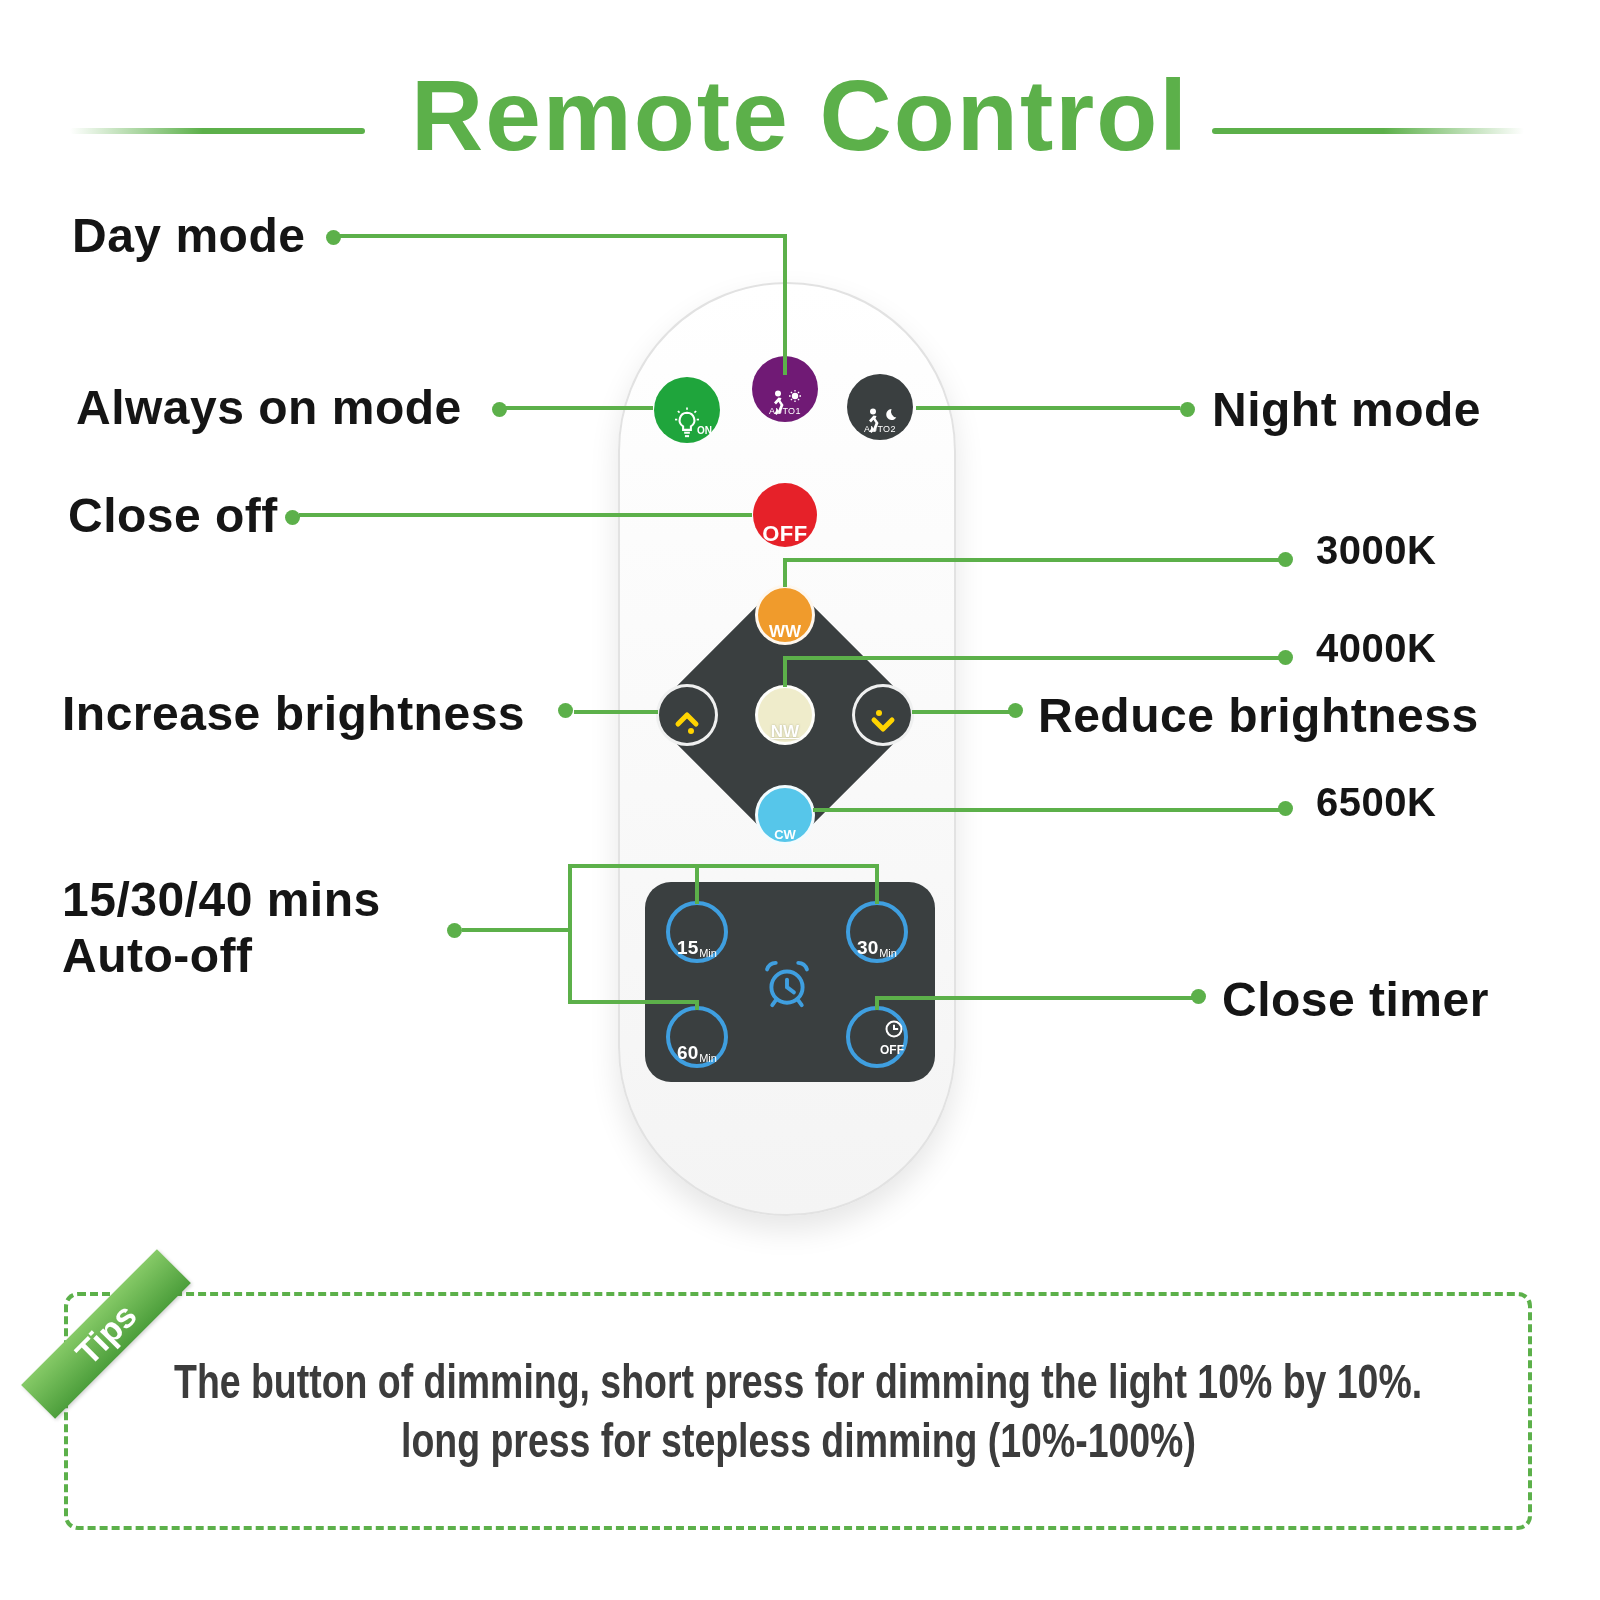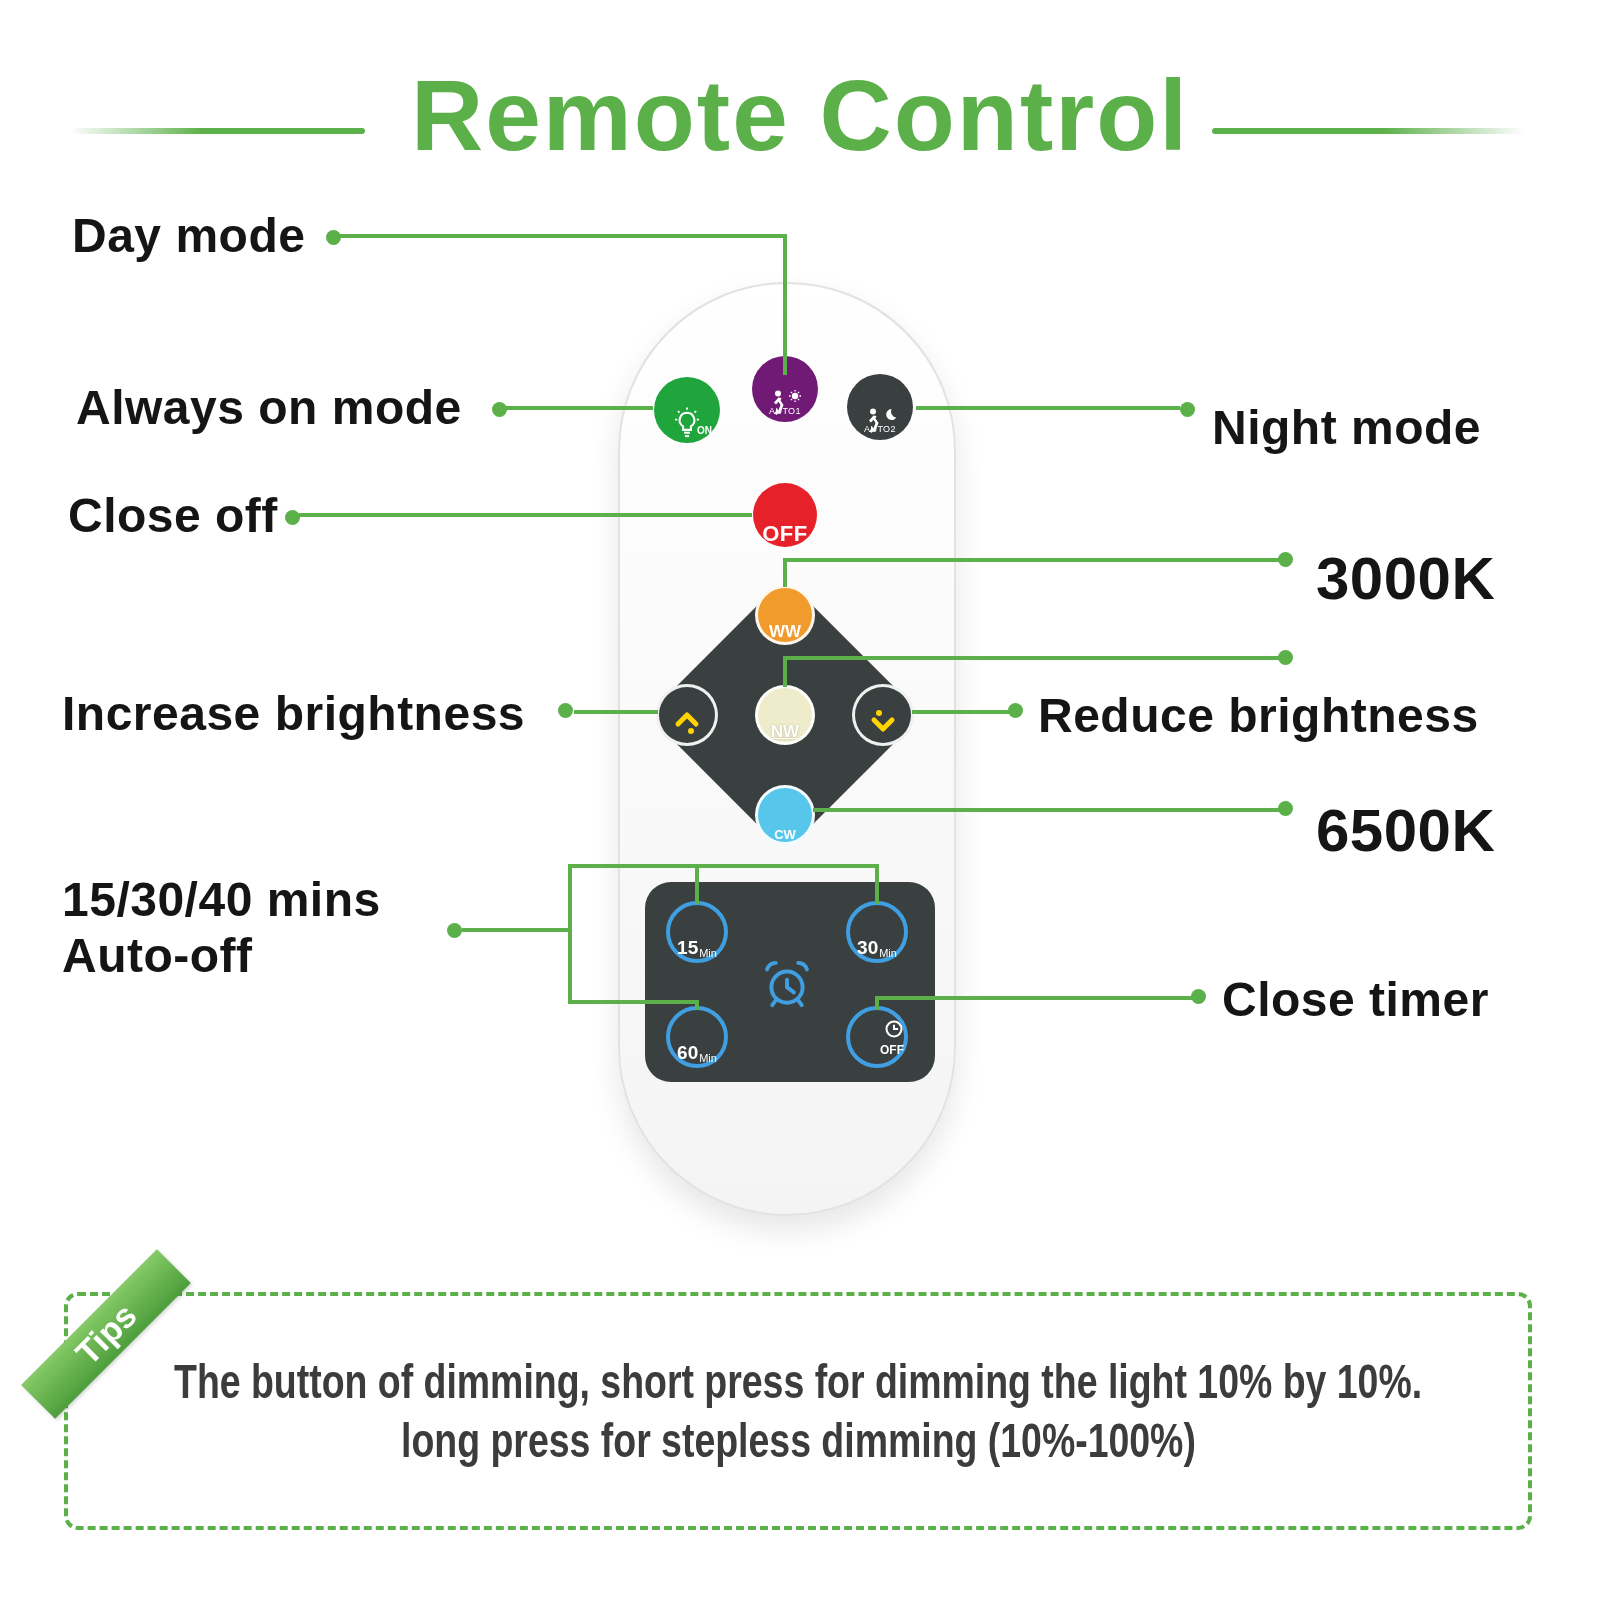--- a/index.html
+++ b/index.html
@@ -11,21 +11,21 @@
          font-size:100px;font-weight:800;color:#5cb04a;letter-spacing:2px;z-index:5;}
   .title-line{position:absolute;top:128px;height:6px;border-radius:3px;z-index:5;}
   .title-line.left{left:70px;width:295px;
          background:linear-gradient(90deg,rgba(92,176,74,0),#5cb04a 45%);}
   .title-line.right{left:1212px;width:312px;
          background:linear-gradient(270deg,rgba(92,176,74,0),#5cb04a 45%);}
 
   
   .callout{position:absolute;font-weight:700;color:#151515;font-size:48px;
            letter-spacing:.5px;white-space:nowrap;z-index:6;}
-  .callout.big{font-size:60px;margin-top:16px;}
+  .callout.big{font-size:40px;}
 
   
   .hline{position:absolute;height:4px;background:#5cb04a;z-index:4;}
   .vline{position:absolute;width:4px;background:#5cb04a;z-index:4;}
   .dot{position:absolute;width:15px;height:15px;border-radius:50%;background:#5cb04a;z-index:4;}
 
   
   .remote{position:absolute;left:618px;top:282px;width:334px;height:930px;
           border-radius:170px;background:linear-gradient(180deg,#ffffff 0%,#f4f4f4 100%);
           border:2px solid #e2e2e2;box-shadow:0 14px 30px rgba(0,0,0,.10);z-index:1;}
@@ -127,23 +127,24 @@
   <div class="vline" style="left:875px;top:864px;height:40px"></div>
   <div class="hline" style="left:568px;top:1000px;width:131px"></div>
   <div class="vline" style="left:695px;top:1000px;height:10px"></div>
 
   <div class="vline" style="left:875px;top:996px;height:14px"></div>
   <div class="hline" style="left:879px;top:996px;width:314px"></div>
   <div class="dot" style="left:1191px;top:989px"></div>
 
   <div class="callout" style="left:72px;top:208px">Day mode</div>
   <div class="callout" style="left:76px;top:380px">Always on mode</div>
-  <div class="callout" style="left:1212px;top:400px">Night mode</div>
+  <div class="callout" style="left:1212px;top:382px">Night mode</div>
   <div class="callout" style="left:68px;top:488px">Close off</div>
   <div class="callout big" style="left:1316px;top:528px">3000K</div>
+  <div class="callout big" style="left:1316px;top:626px">4000K</div>
   <div class="callout" style="left:62px;top:686px">Increase brightness</div>
   <div class="callout" style="left:1038px;top:688px">Reduce brightness</div>
   <div class="callout big" style="left:1316px;top:780px">6500K</div>
   <div class="callout" style="left:62px;top:872px">15/30/40 mins</div>
   <div class="callout" style="left:62px;top:928px">Auto-off</div>
   <div class="callout" style="left:1222px;top:972px">Close timer</div>
 
   <div class="cbtn btn-on">
     <span>
       <svg width="30" height="32" viewBox="0 0 24 28">

